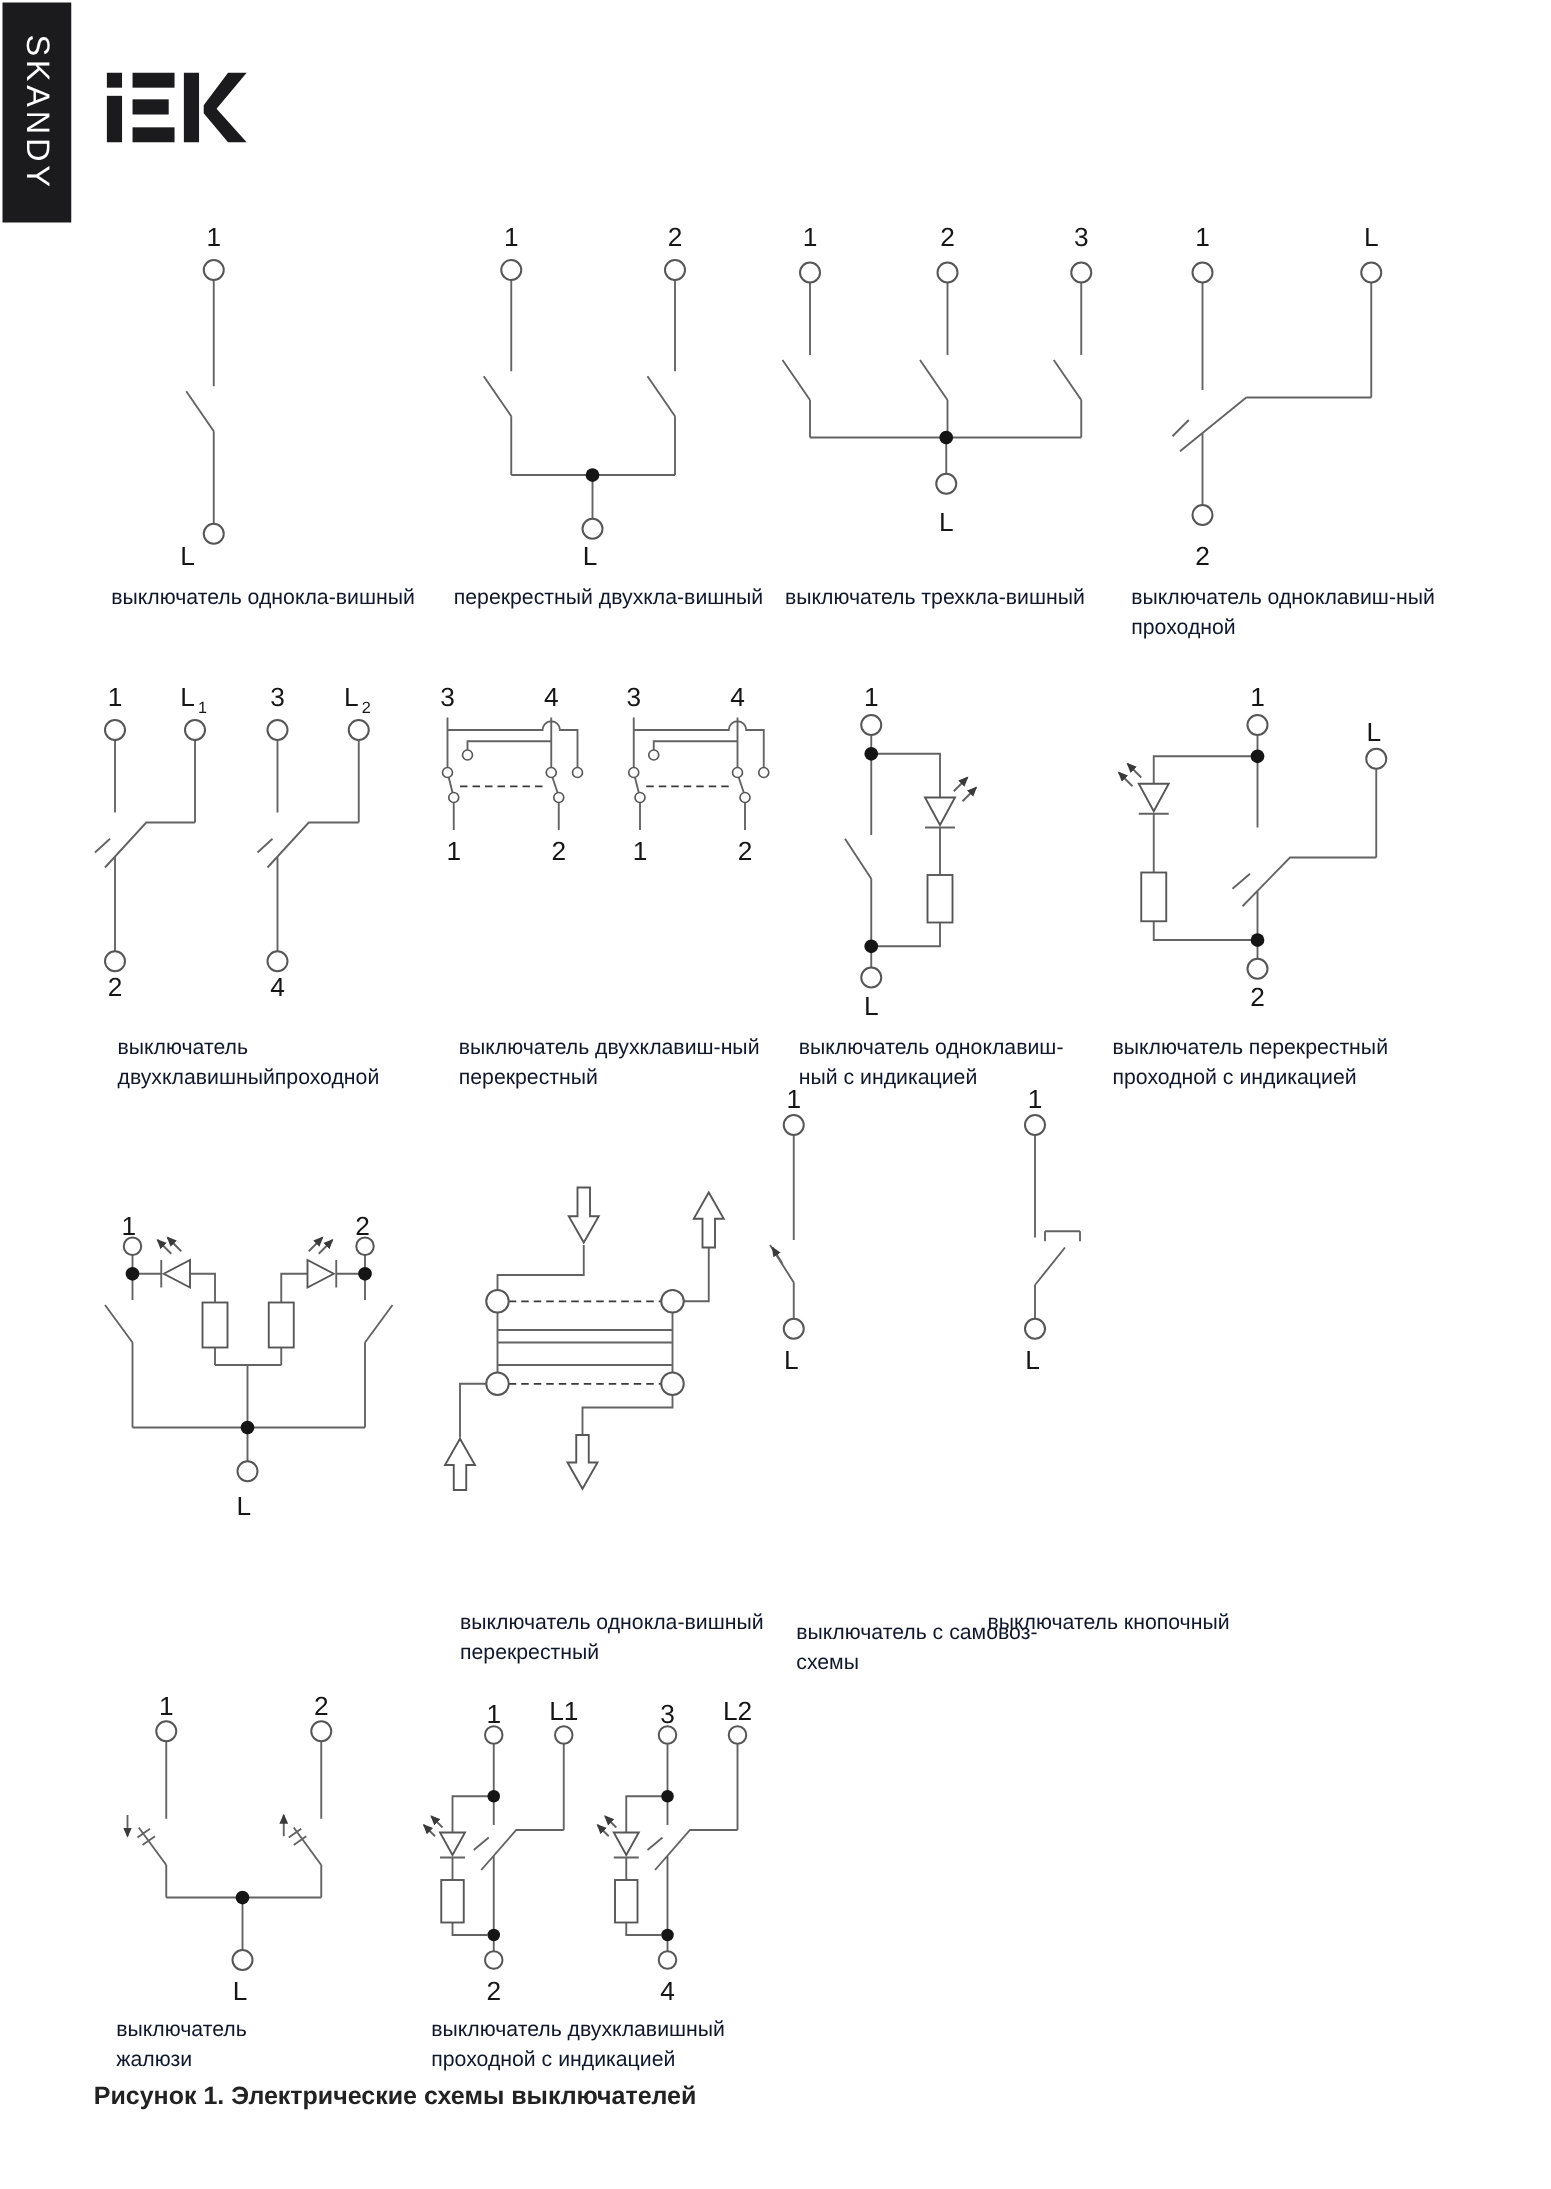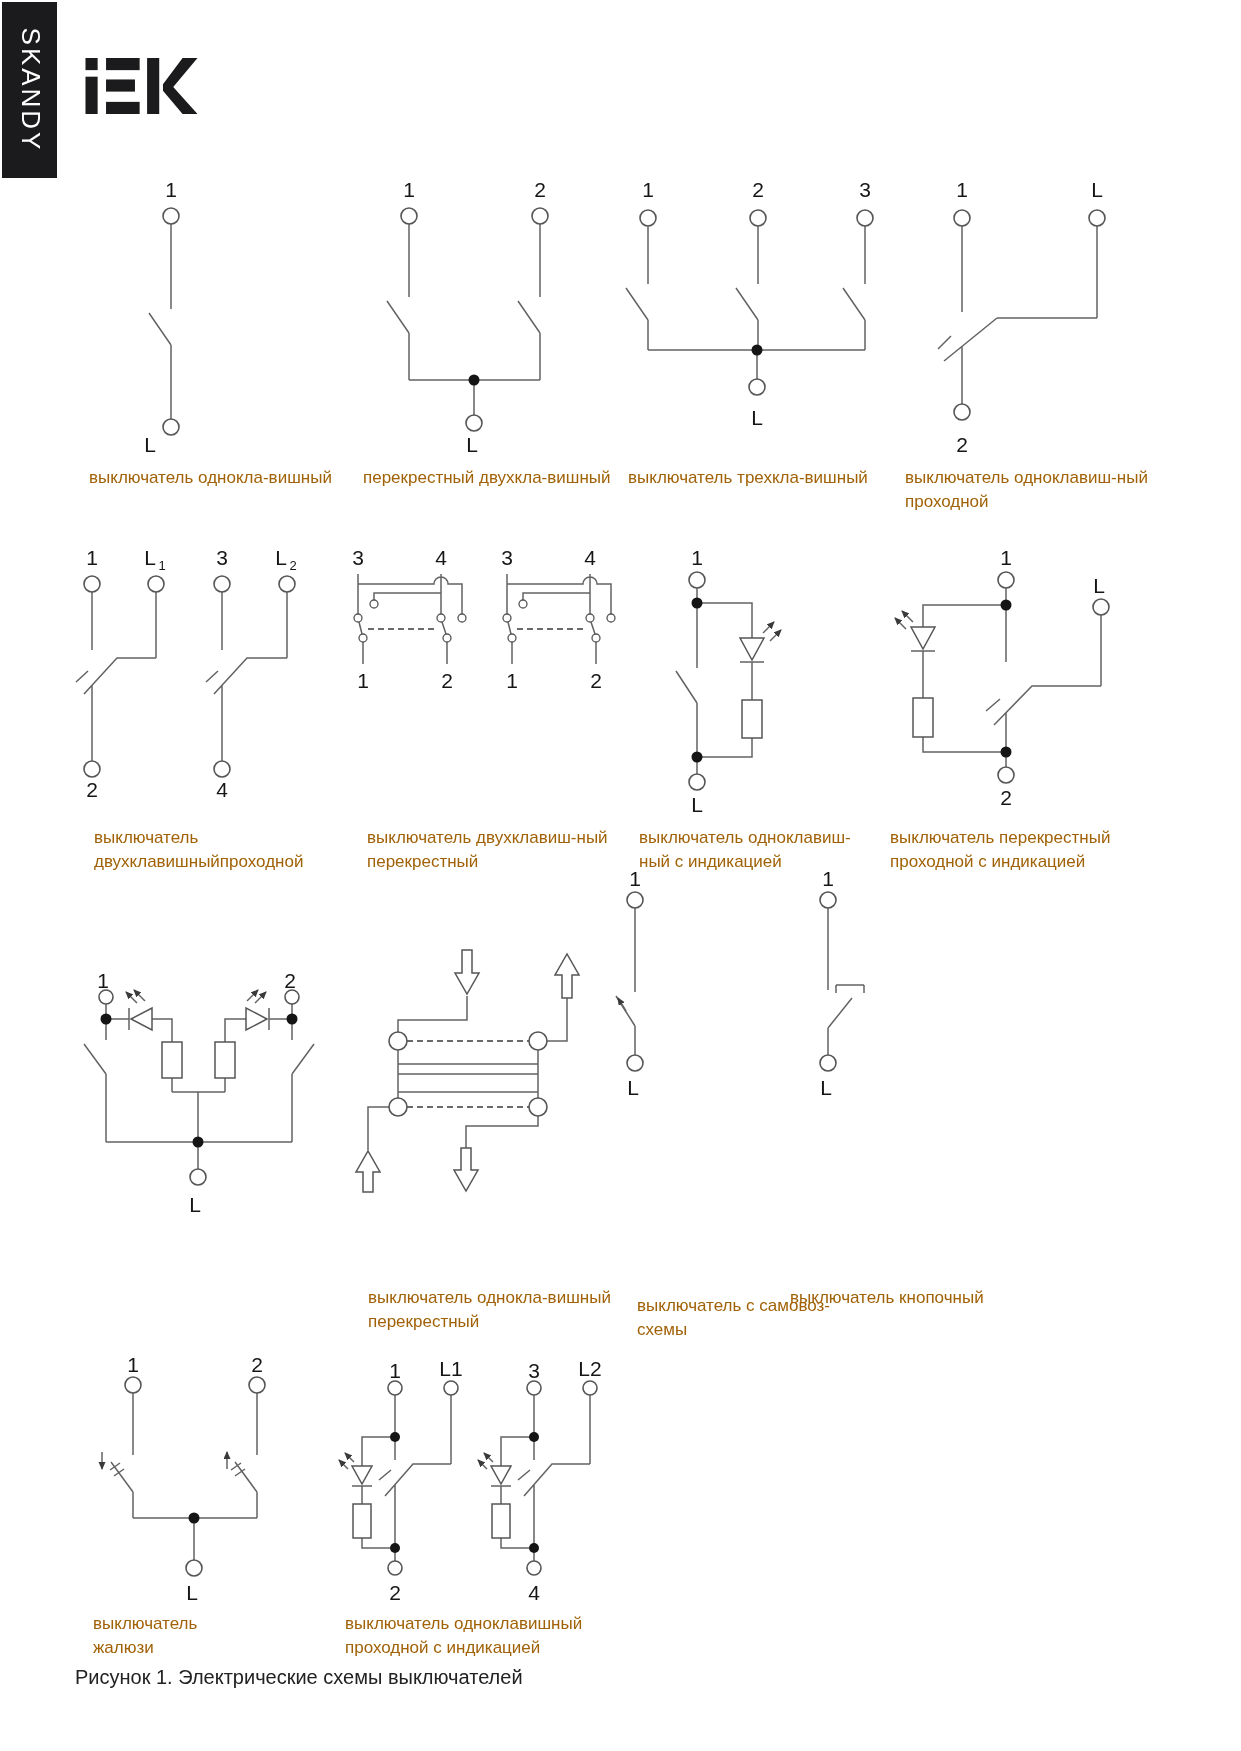--- a/index.html
+++ b/index.html
@@ -21,25 +21,25 @@
   svg.sheet { position:absolute; left:0; top:0; }
   .w    { fill:none; stroke:#636363; stroke-width:1.5; }
   .tc   { fill:#ffffff; stroke:#565656; stroke-width:1.6; }
   .cc   { fill:#ffffff; stroke:#565656; stroke-width:1.3; }
   .dot  { fill:#151515; stroke:none; }
   .dash { fill:none; stroke:#3a3a3a; stroke-width:1.4; stroke-dasharray:6 4; }
   .comp { fill:#ffffff; stroke:#565656; stroke-width:1.5; }
   .lbl  { font-family:"Liberation Sans",sans-serif; font-size:21px; fill:#161616; text-anchor:middle; }
   .lblsub { font-size:13px; }
   .cap  {
-    position:absolute; font-size:17px; line-height:24px; color:#a16207;
+    position:absolute; font-size:17px; line-height:24px; color:#0f172a;
     white-space:nowrap;
   }
   .figcap {
-    position:absolute; font-size:20px; color:#222; white-space:nowrap;
+    position:absolute; font-size:20px; color:#222; white-space:nowrap;font-weight:bold;
   }
 </style>
 </head>
 <body>
 
 <div id="page">
 
   <div class="banner">
     <span>SKANDY</span>
   </div>
@@ -306,19 +306,19 @@
     <div>выключатель с самовоз-</div>
     <div>схемы</div>
   </div>
   <div class="cap" style="left:790px;top:1286px">выключатель кнопочный</div>
 
   <div class="cap" style="left:93px;top:1612px">
     <div>выключатель</div>
     <div>жалюзи</div>
   </div>
   <div class="cap" style="left:345px;top:1612px">
-    <div>выключатель одноклавишный</div>
+    <div>выключатель двухклавишный</div>
     <div>проходной с индикацией</div>
   </div>
 
   <div class="figcap" style="left:75px;top:1666px">Рисунок 1. Электрические схемы выключателей</div>
 
 </div>
 
 </body></html>

